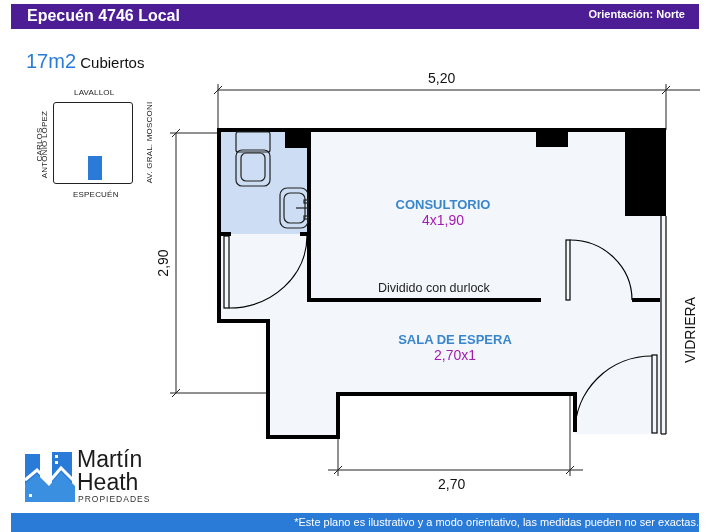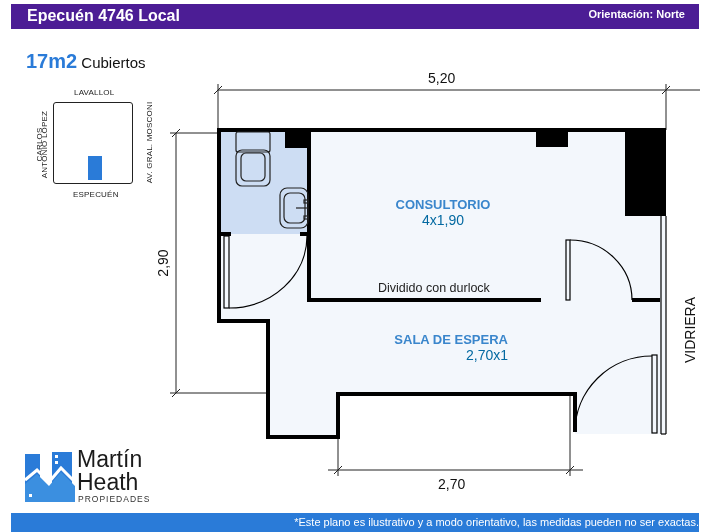--- a/index.html
+++ b/index.html
@@ -1,32 +1,32 @@
 <!DOCTYPE html>
 <html><head>
 <meta charset="utf-8">
 <style>
   html, body { margin: 0; padding: 0; }
   body { width: 720px; height: 532px; background: #ffffff; position: relative; overflow: hidden; font-family: "Liberation Sans", "DejaVu Sans", sans-serif; }
   .header-bar { position: absolute; left: 11px; top: 4px; width: 688px; height: 25px; background: #4c1d95; }
   .header-title { position: absolute; left: 16px; top: 3px; color: #fff; font-weight: bold; font-size: 16px; }
   .header-orient { position: absolute; right: 14px; top: 4px; color: #fff; font-weight: bold; font-size: 11px; }
   .area { position: absolute; left: 26px; top: 50px; font-size: 15px; color: #111; }
-  .area .num { color: #2a7bd8; font-weight: bold; font-size: 20px; }
+  .area .num { color: #2a7bd8; font-weight: normal; font-size: 20px; }
   .mini-map { position: absolute; left: 0; top: 80px; width: 180px; height: 130px; }
   .mini-lbl { position: absolute; font-size: 8px; color: #222; letter-spacing: 0.2px; }
   .plan { position: absolute; left: 0; top: 0; width: 720px; height: 532px; }
   .footer-bar { position: absolute; left: 11px; top: 513px; width: 688px; height: 19px; background: #2a7bd8; }
   .footer-note { position: absolute; left: 0; right: 0; top: 3px; text-align: right; color: #fff; font-size: 11px; padding-left: 29px; }
   .logo { position: absolute; left: 25px; top: 450px; width: 200px; height: 55px; }
   .logo-name { position: absolute; left: 52px; top: -2px; font-size: 23px; line-height: 23px; color: #1b1b1b; }
   .logo-sub { position: absolute; left: 53px; top: 44px; font-size: 8.5px; letter-spacing: 1px; color: #333; }
   .room-label { position: absolute; text-align: center; }
   .room-name { color: #3a86cc; font-weight: bold; font-size: 13px; }
-  .room-dim { color: #0369a1; font-size: 14px; }
+  .room-dim { color: #a21caf; font-size: 14px; }
   .dim-txt { position: absolute; font-size: 14px; color: #111; text-align: right; }
   .note-txt { position: absolute; font-size: 12.5px; color: #222; }
   .vert { position: absolute; transform: rotate(-90deg); transform-origin: center center; white-space: nowrap; }
 </style>
 </head>
 <body>
 
 <div class="header-bar">
   <span class="header-title">Epecuén 4746 Local</span>
   <span class="header-orient">Orientación: Norte</span>
@@ -129,21 +129,21 @@
 
 <div class="dim-txt" style="left:428px; top:70px;">5,20</div>
 <div class="dim-txt vert" style="left:143px; top:255px; width:40px; text-align:center;">2,90</div>
 <div class="dim-txt" style="left:438px; top:476px;">2,70</div>
 
 <div class="room-label" style="left:383px; top:197px; width:120px;">
   <div class="room-name">CONSULTORIO</div>
   <div class="room-dim">4x1,90</div>
 </div>
 <div class="note-txt" style="left:378px; top:281px;">Dividido con durlock</div>
-<div class="room-label" style="left:368px; top:332px; width:140px;text-align:right;">
+<div class="room-label" style="left:385px; top:332px; width:140px;">
   <div class="room-name">SALA DE ESPERA</div>
   <div class="room-dim">2,70x1</div>
 </div>
 <div class="dim-txt vert" style="left:650px; top:322px; width:80px; text-align:center; font-size:14px;">VIDRIERA</div>
 
 <div class="logo">
   <svg width="50" height="52" viewBox="0 0 50 52" style="position:absolute; left:0; top:0;">
     <rect x="0" y="4" width="15" height="30" fill="#2a7bd8"></rect>
     <rect x="27" y="2" width="20" height="32" fill="#2a7bd8"></rect>
     <rect x="30" y="5" width="3" height="3" fill="#fff"></rect>

